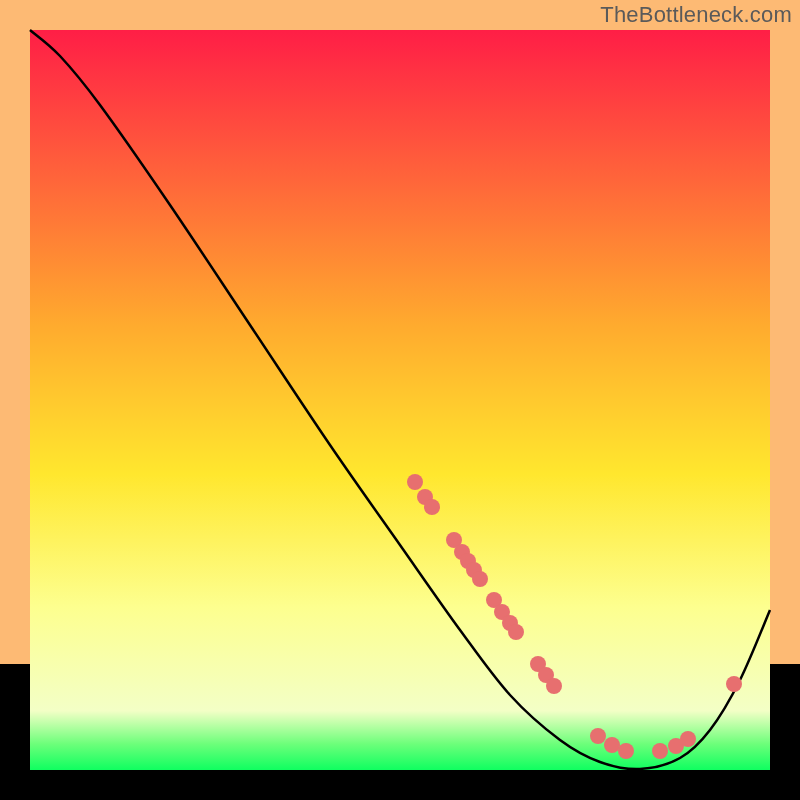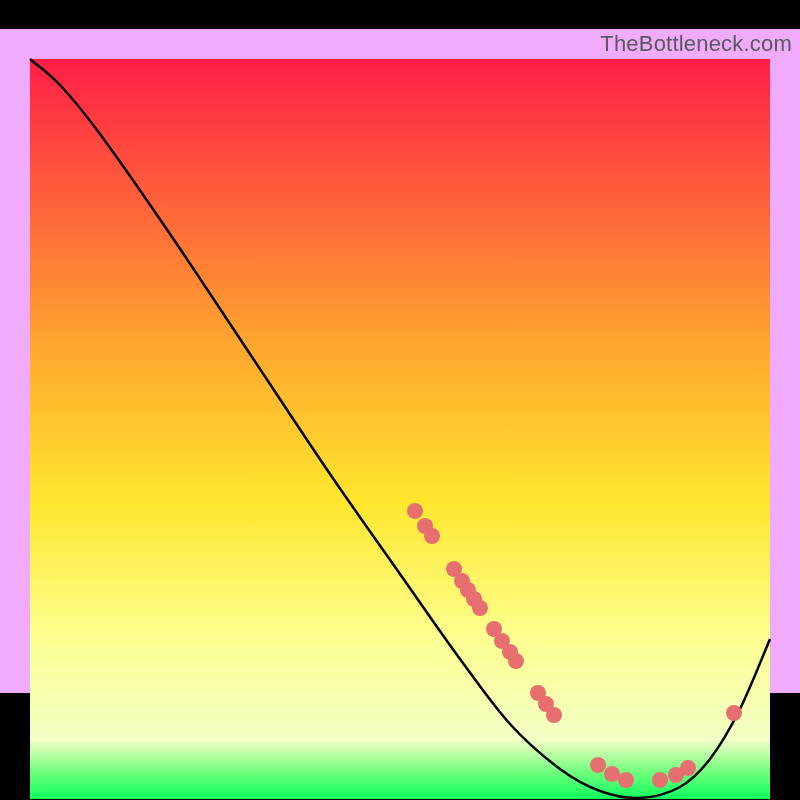--- a/index.html
+++ b/index.html
@@ -8,22 +8,21 @@
     width: 800px;
     height: 800px;
     background: #000;
     font-family: Arial, Helvetica, sans-serif;
     overflow: hidden;
   }
   .frame {
     position: relative;
     width: 800px;
     height: 664px;
-    background: #f0abfc;
-    margin-top: 29px;
+    background: #fdba74;
   }
   .watermark {
     position: absolute;
     top: 2px;
     right: 8px;
     color: #5a5a5a;
     font-size: 22px;
     font-weight: 500;
     letter-spacing: 0.2px;
   }

